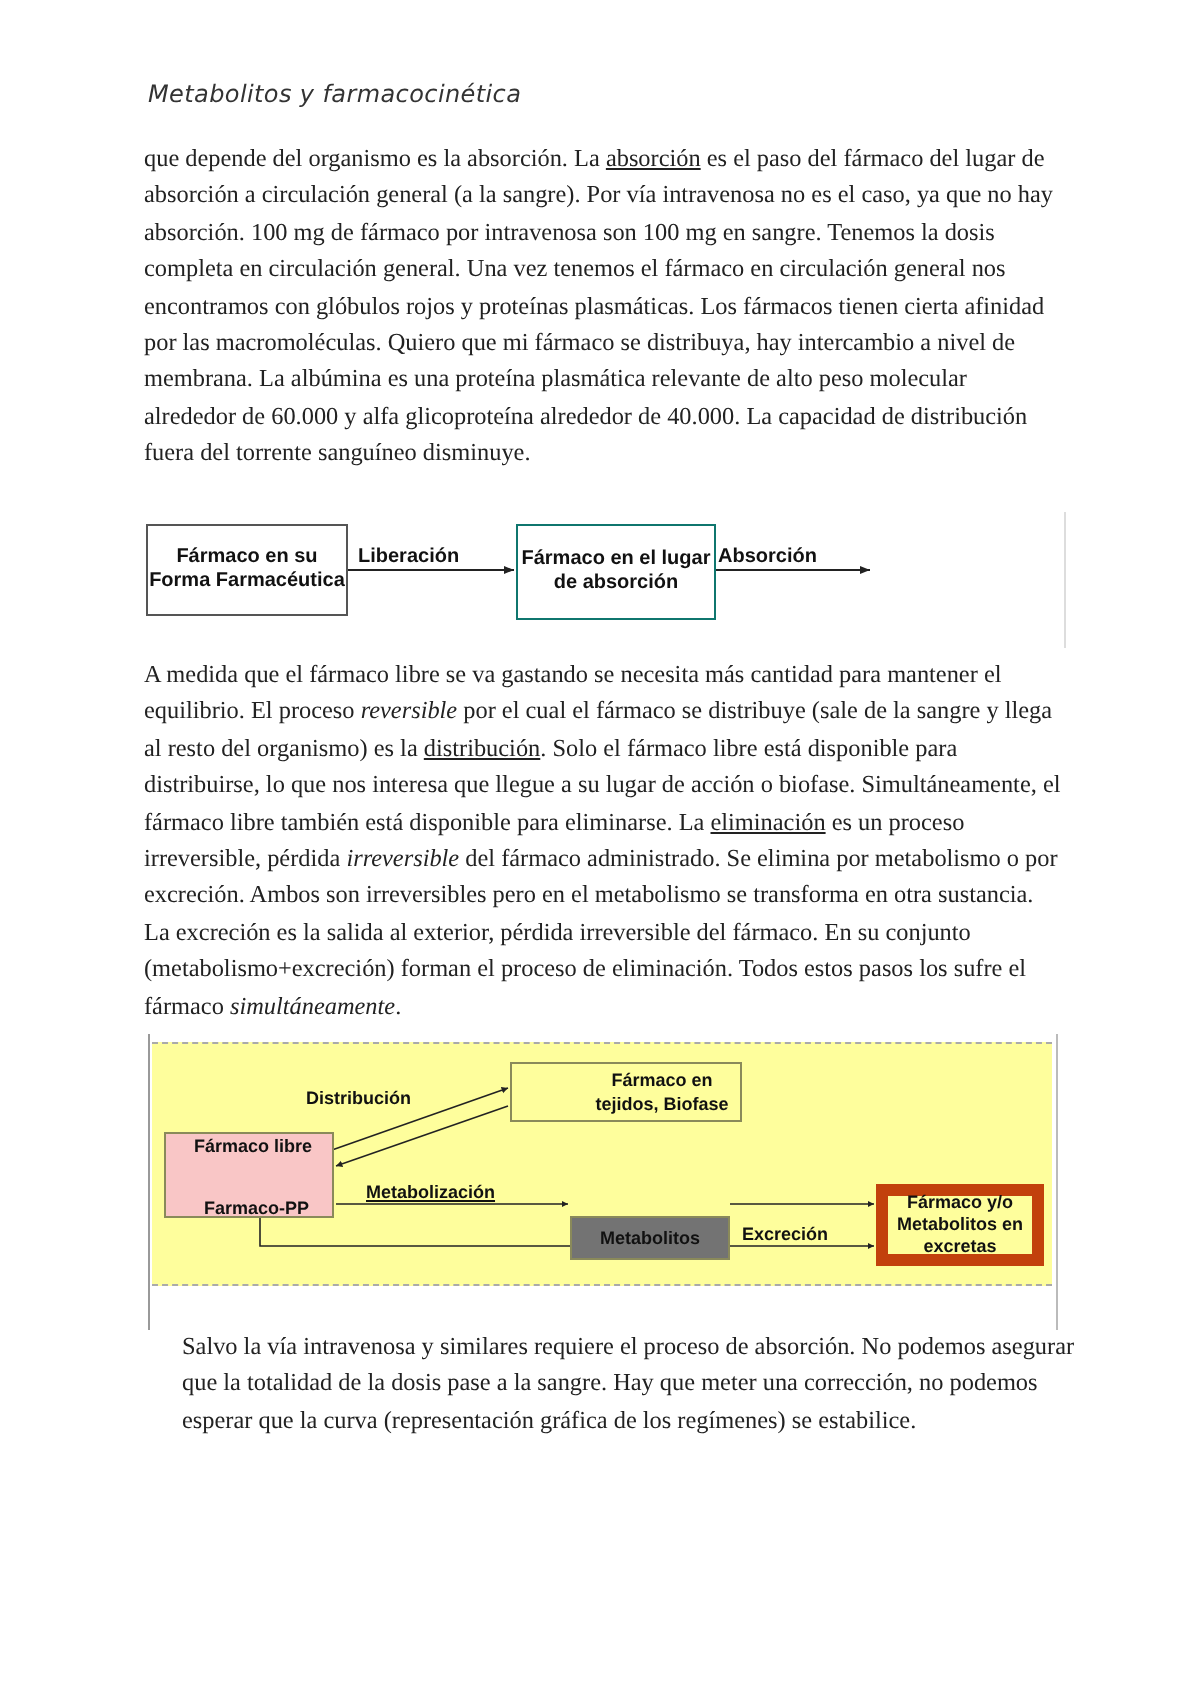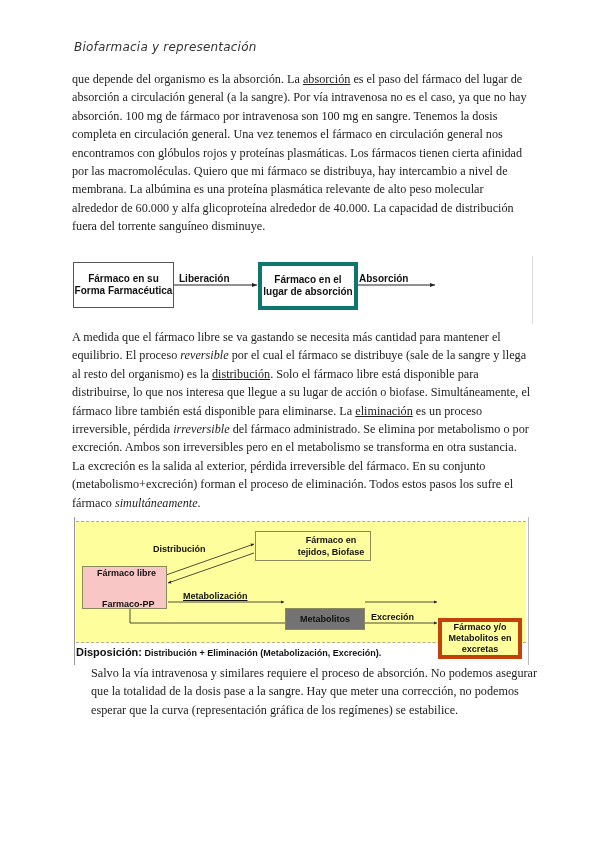--- a/index.html
+++ b/index.html
@@ -10,40 +10,40 @@
   .u { text-decoration:underline; }
   .i { font-style:italic;margin-top:24px; }
   .diag { position:absolute; font-family:"Liberation Sans", sans-serif; font-weight:bold; color:#111; }
   .box { position:absolute; display:flex; align-items:center; justify-content:center; text-align:center; box-sizing:border-box; }
   .lbl { position:absolute; white-space:nowrap; }
   svg { position:absolute; left:0; top:0; overflow:visible; }
 </style>
 </head>
 <body>
 
-<div class="header">Biofarmacia y representación</div>
+<div class="header">Metabolitos y farmacocinética</div>
 
 <div class="para" style="top:70px;">
   <p><span>que depende del organismo es la absorción. La </span><span class="u">absorción</span><span> es el paso del fármaco del lugar de absorción a circulación general (a la sangre). Por vía intravenosa no es el caso, ya que no hay absorción. 100 mg de fármaco por intravenosa son 100 mg en sangre. Tenemos la dosis completa en circulación general. Una vez tenemos el fármaco en circulación general nos encontramos con glóbulos rojos y proteínas plasmáticas. Los fármacos tienen cierta afinidad por las macromoléculas. Quiero que mi fármaco se distribuya, hay intercambio a nivel de membrana. La albúmina es una proteína plasmática relevante de alto peso molecular alrededor de 60.000 y alfa glicoproteína alrededor de 40.000. La capacidad de distribución fuera del torrente sanguíneo disminuye.</span></p>
 </div>
 
 <div class="diag" style="left:0;top:0;width:600px;height:848px;pointer-events:none;padding-left:48px;">
   <svg width="600" height="848">
     <defs>
       <marker id="ah" markerWidth="6" markerHeight="6" refX="5" refY="3" orient="auto">
           <path d="M0,1 L5,3 L0,5 Z" fill="#222"></path>
         </marker>
     </defs>
     <line x1="174" y1="285" x2="257" y2="285" stroke="#222" stroke-width="1" marker-end="url(#ah)"></line>
     <line x1="358" y1="285" x2="435" y2="285" stroke="#222" stroke-width="1" marker-end="url(#ah)"></line>
   </svg>
   <div class="box" style="left:73px;top:262px;width:101px;height:46px;border:1px solid #555;background:#fff;font-size:10px;line-height:12px;">
     <span>Fármaco en su Forma Farmacéutica</span>
   </div>
-  <div class="box" style="left:258px;top:262px;width:100px;height:48px;border:4px solid #0f766e;background:#fff;font-size:10px;line-height:12px;">
+  <div class="box" style="left:258px;top:262px;width:100px;height:48px;border:1px solid #0f766e;background:#fff;font-size:10px;line-height:12px;">
     <span>Fármaco en el lugar de absorción</span>
   </div>
   <div class="lbl" style="left:179px;top:273px;font-size:10px;">Liberación</div>
   <div class="lbl" style="left:359px;top:273px;font-size:10px;">Absorción</div>
   <div style="position:absolute;left:532px;top:256px;width:1px;height:68px;background:#ddd;"></div>
 </div>
 
 <div class="para" style="top:328px;">
   <p><span>A medida que el fármaco libre se va gastando se necesita más cantidad para mantener el equilibrio. El proceso </span><span class="i">reversible</span><span> por el cual el fármaco se distribuye (sale de la sangre y llega al resto del organismo) es la </span><span class="u">distribución</span><span>. Solo el fármaco libre está disponible para distribuirse, lo que nos interesa que llegue a su lugar de acción o biofase. Simultáneamente, el fármaco libre también está disponible para eliminarse. La </span><span class="u">eliminación</span><span> es un proceso irreversible, pérdida </span><span class="i">irreversible</span><span> del fármaco administrado. Se elimina por metabolismo o por excreción. Ambos son irreversibles pero en el metabolismo se transforma en otra sustancia. La excreción es la salida al exterior, pérdida irreversible del fármaco. En su conjunto (metabolismo+excreción) forman el proceso de eliminación. Todos estos pasos los sufre el fármaco </span><span class="i">simultáneamente</span><span>.</span></p>
 </div>
@@ -71,23 +71,20 @@
     <span style="width:90px;">Fármaco en tejidos, Biofase</span>
   </div>
   <div style="position:absolute;left:82px;top:566px;width:85px;height:43px;border:1px solid #8a8a5a;background:#f9c6c6;box-sizing:border-box;"></div>
   <div class="lbl" style="left:97px;top:568px;font-size:9px;">Fármaco libre</div>
   <div class="lbl" style="left:102px;top:599px;font-size:9px;">Farmaco-PP</div>
   <div class="lbl" style="left:183px;top:591px;font-size:9px;text-decoration:underline;">Metabolización</div>
   <div class="box" style="left:285px;top:592px;width:80px;height:22px;border:1px solid #8a8a5a;background:#737373;font-size:9px;margin-top:16px;">
     <span>Metabolitos</span>
   </div>
   <div class="lbl" style="left:371px;top:612px;font-size:9px;">Excreción</div>
-  <div class="box" style="left:438px;top:592px;width:84px;height:41px;border:4px solid #c2410c;background:#fefe9c;font-size:9px;line-height:11px;margin-top:26px;">
+  <div class="box" style="left:438px;top:592px;width:84px;height:41px;border:6px solid #c2410c;background:#fefe9c;font-size:9px;line-height:11px;">
     <span style="width:70px;">Fármaco y/o Metabolitos en excretas</span>
-  </div>
-  <div class="lbl" style="left:76px;top:646px;font-size:9px;">
-    <span style="font-size:11px;">Disposición:</span><span> Distribución + Eliminación (Metabolización, Excreción).</span>
   </div>
 </div>
 
 <div class="para" style="top:664px;margin-left:19px;">
   <p>Salvo la vía intravenosa y similares requiere el proceso de absorción. No podemos asegurar que la totalidad de la dosis pase a la sangre. Hay que meter una corrección, no podemos esperar que la curva (representación gráfica de los regímenes) se estabilice.</p>
 </div>
 
 </body></html>

